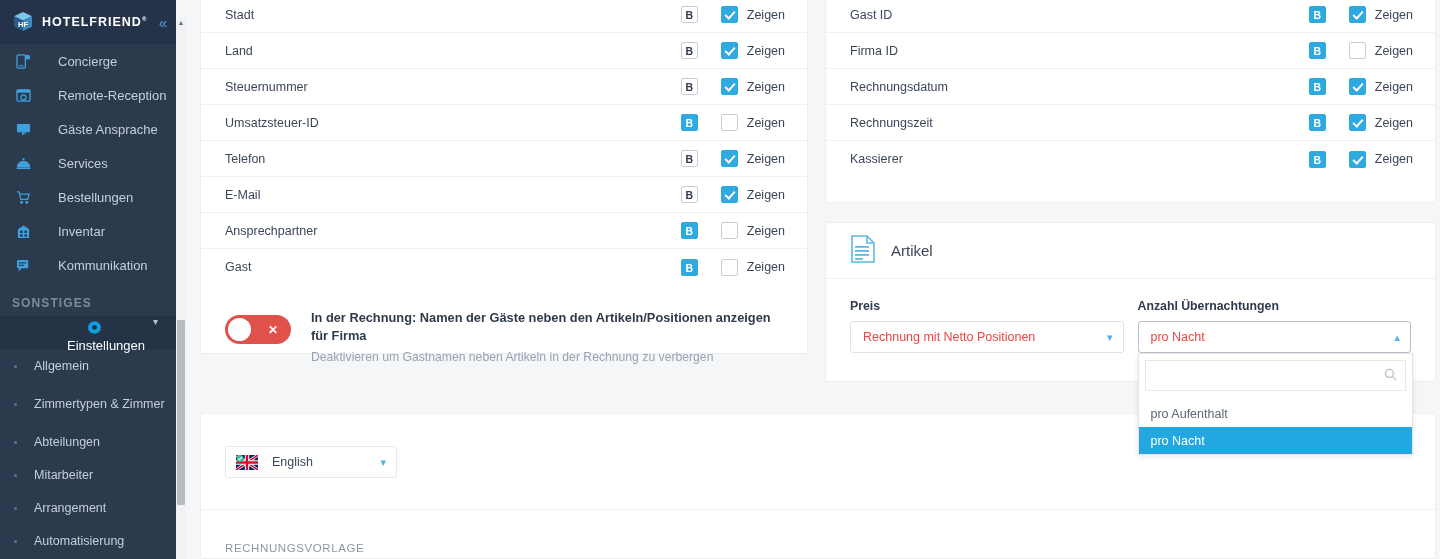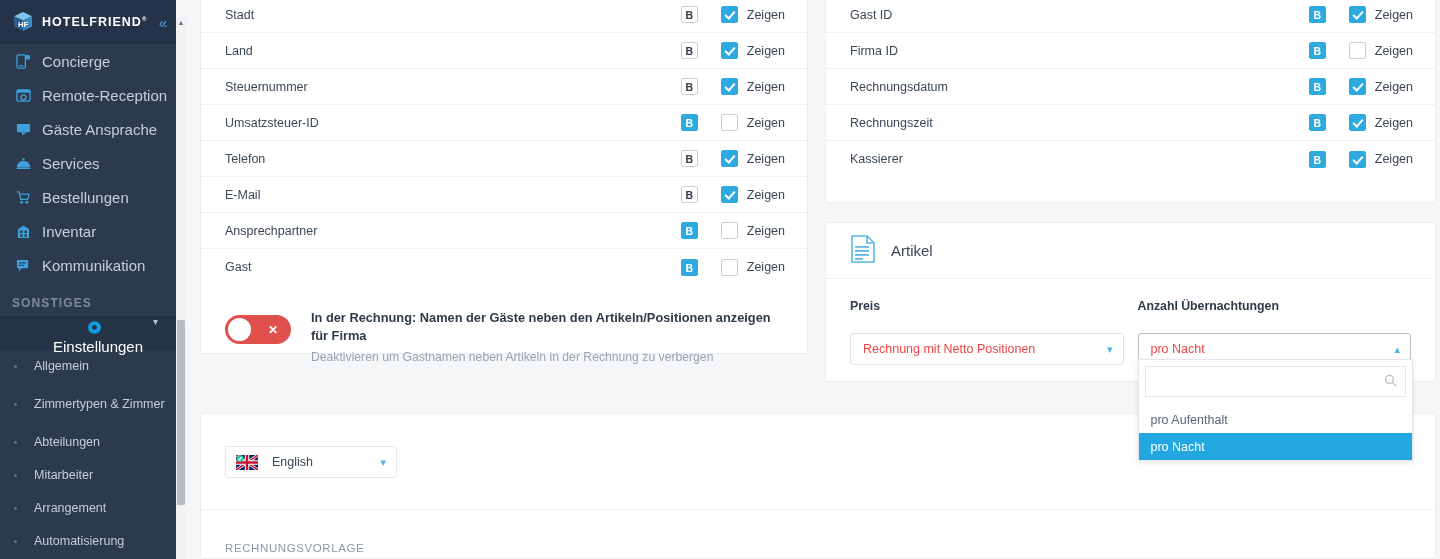--- a/index.html
+++ b/index.html
@@ -36,21 +36,21 @@
   .sb-scroll { height: 515px; position: relative; }
   .nav-item {
     display: flex; align-items: center; height: 34px;
     padding-left: 12px; cursor: pointer; position: relative;
   }
   .nav-icon {
     width: 22px; flex: 0 0 22px; display: flex;
     align-items: center; justify-content: center; color: #3ea0dd;
   }
   .nav-label {
-    color: #c6cfdb; font-size: 15px; margin-left: 8px; white-space: nowrap;
+    color: #c6cfdb; font-size: 13px; margin-left: 24px; white-space: nowrap;
   }
   .nav-section {
     color: #7d8b9c; font-size: 12px; font-weight: bold;
     letter-spacing: 1.1px; padding: 14px 0 6px 12px;
   }
   .nav-item.active { background: #253346; flex-direction: column; }
   .nav-item.active .nav-label { color: #ffffff; }
   .chevron-sm {
     position: absolute; right: 18px; color: #b6c2d0; font-size: 10px;
   }
@@ -140,33 +140,33 @@
   .card-head {
     display: flex; align-items: center; height: 56px;
     padding: 0 24px; border-bottom: 1px solid #f0f1f3;
   }
   .card-head-title { font-size: 15px; color: #3b4757; margin-left: 15px; }
 
   
   .select-row { display: flex; padding: 20px 24px 0 24px; gap: 14px; }
   .select-col { width: 275px; position: relative; }
   .select-label {
-    font-size: 12.3px; font-weight: bold; color: #2f3b4a; margin-bottom: 20px;
+    font-size: 12.3px; font-weight: bold; color: #2f3b4a; margin-bottom: 8px;
   }
   .select-box {
     height: 32px; border: 1px solid #dfe3e8; border-radius: 3px;
     background: #ffffff; display: flex; align-items: center;
     padding: 0 10px 0 12px; cursor: pointer;
   }
   .select-box.open { border-color: #b9c0c9; }
   .select-value { flex: 1; font-size: 12.5px; color: #ef4444; white-space: nowrap; }
   .caret { color: #4fb3e8; font-size: 11px; line-height: 1; }
 
   .dropdown {
-    position: absolute; left: 0; top: 60px; width: 275px;
+    position: absolute; left: 0; top: 54px; width: 275px;
     background: #ffffff; border: 1px solid #e2e5e9;
     box-shadow: 0 2px 6px rgba(0,0,0,.09); z-index: 40;
   }
   .dd-search {
     height: 31px; margin: 6px 6px 0 6px; border: 1px solid #e5e8ec;
     display: flex; align-items: center; padding: 0 8px;
   }
   .dd-search input {
     flex: 1; border: none; outline: none; font-size: 12.5px;
     color: #3b4757; font-family: "Liberation Sans", sans-serif; background: transparent;

